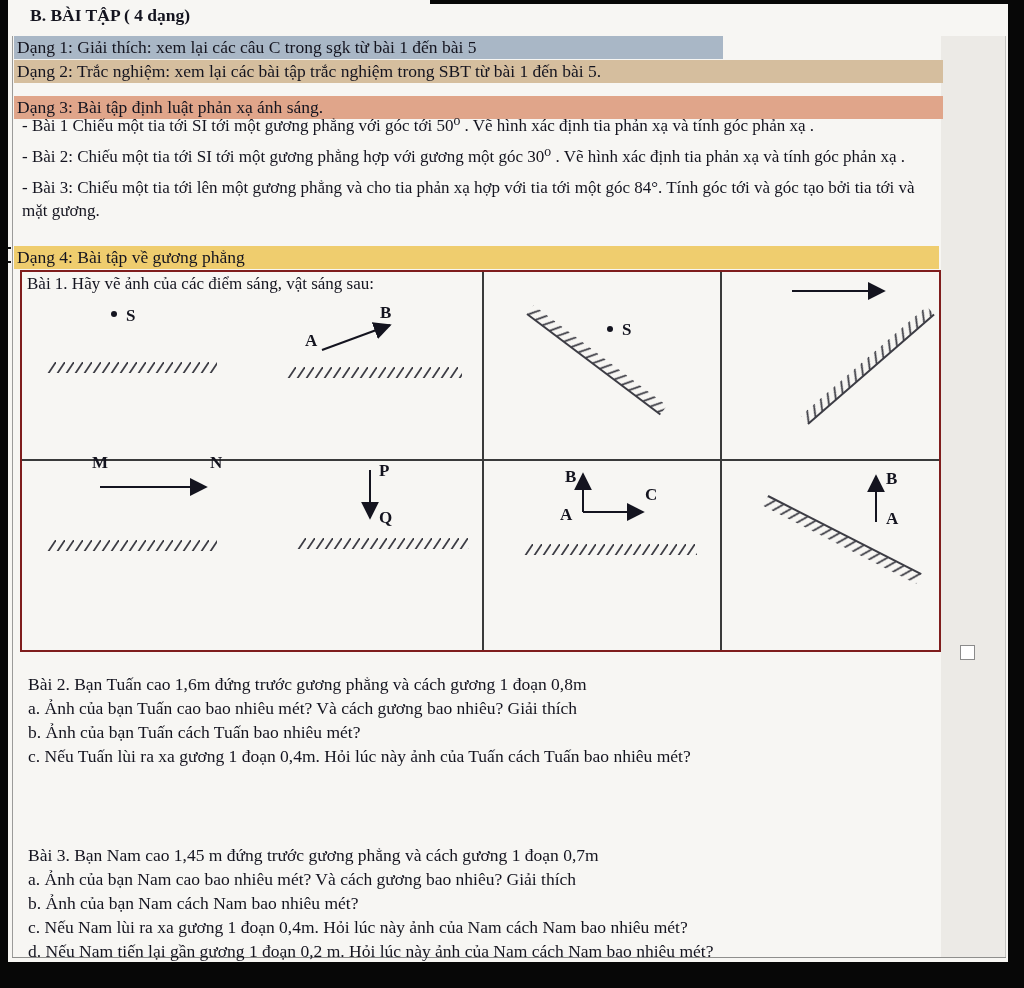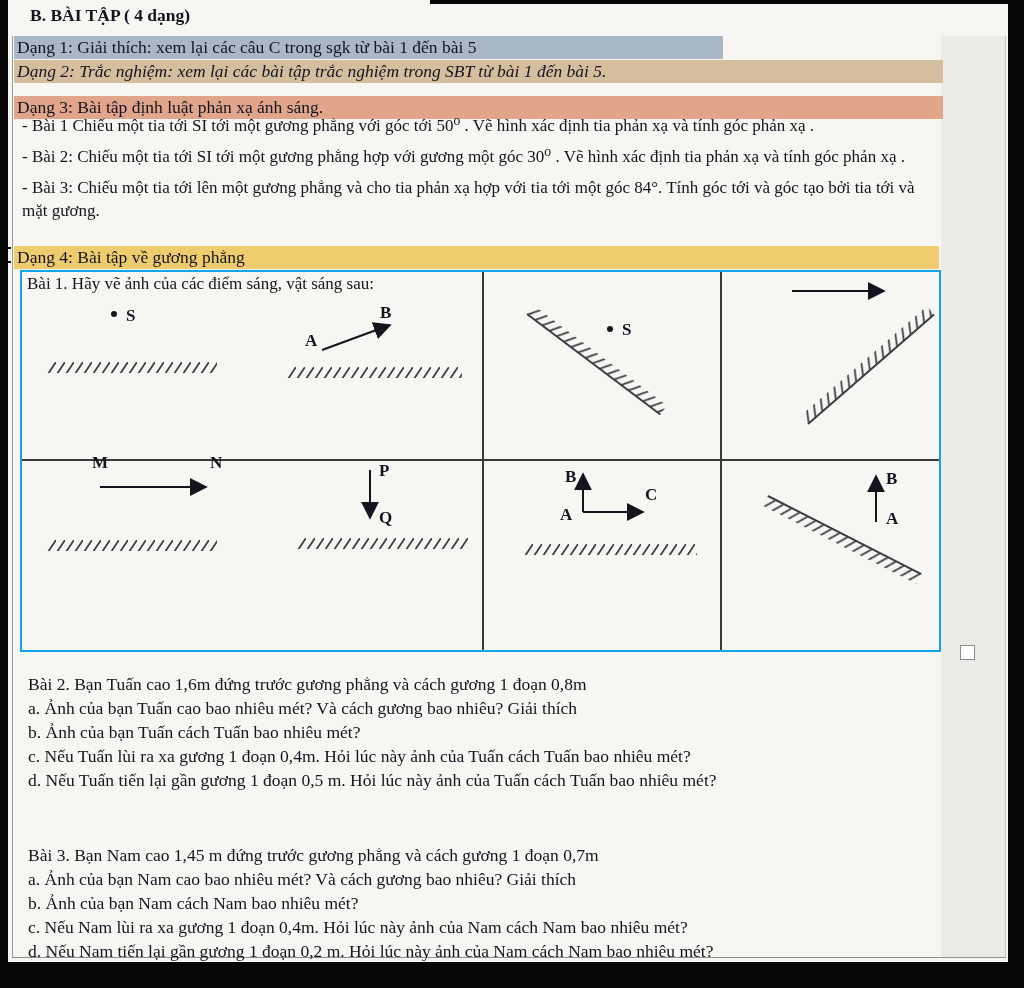--- a/index.html
+++ b/index.html
@@ -17,21 +17,21 @@
   .doc-title{position:absolute;left:30px;top:5px;font-size:17.5px;font-weight:bold;text-align:right;}
   .hl{position:absolute;left:14px;height:23px;display:flex;align-items:center;
       padding-left:3px;font-size:17.5px;white-space:nowrap;overflow:hidden;}
   .hl1{top:36px;width:706px;}
   .hl2{top:60px;width:926px;}
   .hl3{top:96px;width:926px;}
   .hl4{top:246px;width:922px;text-align:center;}
   .para-wrap{position:absolute;left:14px;top:106px;width:928px;font-size:17px;line-height:23px;}
   .para{margin:8px;}
   .cursor-icon{position:absolute;left:1px;top:247px;}
-  .table-box{position:absolute;left:20px;top:270px;width:917px;height:378px;border:2px solid #0ea5e9;}
+  .table-box{position:absolute;left:20px;top:270px;width:917px;height:378px;border:2px solid #7f1d1d;}
   .cell-title{position:absolute;left:5px;top:2px;width:470px;font-size:17px;}
   .tsvg{position:absolute;left:0;top:0;}
   .tsvg text.lbl{font-family:"Liberation Serif","DejaVu Serif",serif;font-size:17px;font-weight:600;fill:#14141f;}
   .dot{fill:#14141f;}
   .ray{stroke:#14141f;stroke-width:2;fill:none;}
   .mline{stroke:#3c3c44;stroke-width:2;}
   .hatch{fill:url(#hatch);}
   .grid{stroke:#3a3a3a;stroke-width:2;}
   .block{position:absolute;left:28px;width:940px;font-size:17.5px;line-height:24px;}
   .block p{margin:0;}
@@ -47,21 +47,21 @@
   <div class="rmargin"></div>
   <div class="pageborder-left"></div>
   <div class="pageborder-right"></div>
   <div class="pageborder-bottom"></div>
 
   <div class="doc-title">B. BÀI TẬP ( 4 dạng)</div>
 
   <div class="hl hl1" style="background: rgb(169, 183, 198);">
     <span>Dạng 1: Giải thích: xem lại các câu C trong sgk từ bài 1 đến bài 5</span>
   </div>
-  <div class="hl hl2" style="background: rgb(213, 190, 158); font-style: italic;">
+  <div class="hl hl2" style="background: rgb(213, 190, 158);">
     <span>Dạng 2: Trắc nghiệm: xem lại các bài tập trắc nghiệm trong SBT từ bài 1 đến bài 5.</span>
   </div>
   <div class="hl hl3" style="background: rgb(224, 165, 138);">
     <span>Dạng 3: Bài tập định luật phản xạ ánh sáng.</span>
   </div>
 
   <div class="para-wrap">
     <p class="para">- Bài 1 Chiếu một tia tới SI tới một gương phẳng  với góc tới 50⁰ . Vẽ hình xác định tia phản xạ và tính góc phản xạ .</p>
     <p class="para">- Bài 2:  Chiếu một tia tới SI tới một gương phẳng hợp với gương một góc 30⁰ . Vẽ hình xác định tia phản xạ và tính góc phản xạ .</p>
     <p class="para">- Bài 3: Chiếu một tia tới lên một gương phẳng và cho tia phản xạ hợp với tia tới một góc 84°. Tính góc tới và góc tạo bởi tia tới và mặt gương.</p>
@@ -153,21 +153,20 @@
     </svg>
   </div>
 
   <div class="handle"></div>
 
   <div class="block b2">
     <p>Bài 2. Bạn Tuấn  cao 1,6m đứng trước gương phẳng và cách gương 1 đoạn 0,8m</p>
     <p>a. Ảnh của bạn Tuấn cao bao nhiêu mét? Và cách gương bao nhiêu? Giải thích</p>
     <p>b. Ảnh của bạn Tuấn cách Tuấn bao nhiêu mét?</p>
     <p>c. Nếu Tuấn lùi ra xa gương 1 đoạn 0,4m. Hỏi lúc này ảnh của Tuấn cách Tuấn bao nhiêu mét?</p>
-    <p>d. Nếu Tuấn tiến lại gần gương 1 đoạn 0,5 m. Hỏi lúc này ảnh của Tuấn cách Tuấn bao nhiêu mét?</p>
   </div>
 
   <div class="block b3">
     <p>Bài 3. Bạn Nam  cao 1,45 m đứng trước gương phẳng và cách gương 1 đoạn 0,7m</p>
     <p>a. Ảnh của bạn Nam cao bao nhiêu mét? Và cách gương bao nhiêu? Giải thích</p>
     <p>b. Ảnh của bạn Nam cách Nam bao nhiêu mét?</p>
     <p>c. Nếu Nam lùi ra xa gương 1 đoạn 0,4m. Hỏi lúc này ảnh của Nam cách Nam bao nhiêu mét?</p>
     <p>d. Nếu Nam tiến lại gần gương 1 đoạn 0,2 m. Hỏi lúc này ảnh của Nam cách Nam bao nhiêu mét?</p>
   </div>
 

